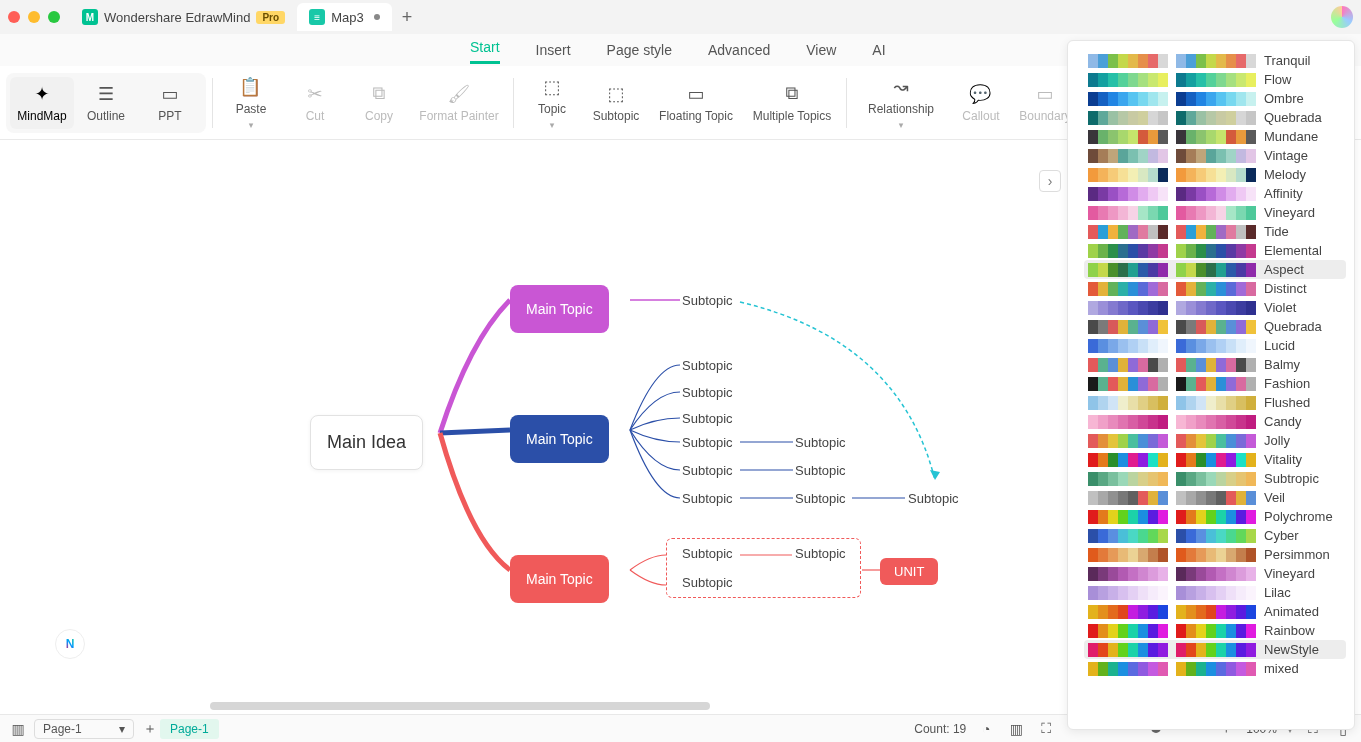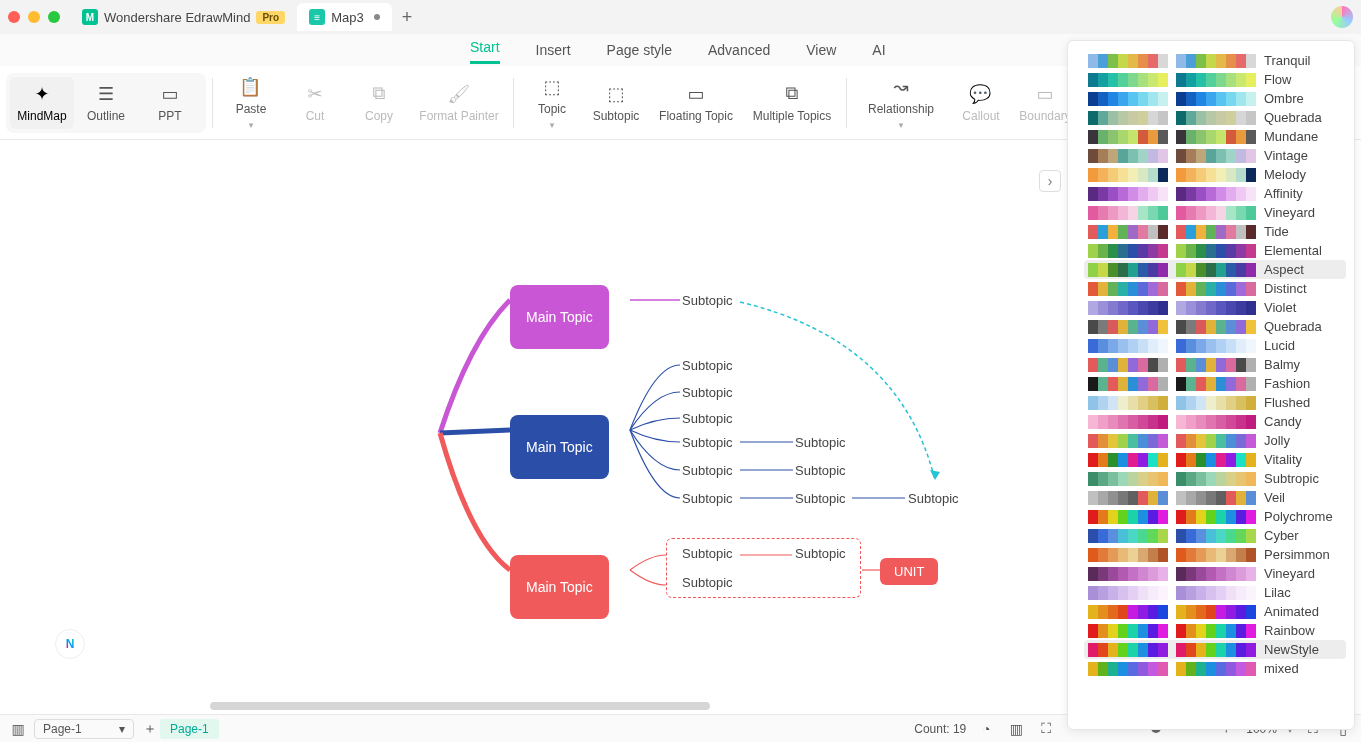--- a/index.html
+++ b/index.html
@@ -25,21 +25,21 @@
 .ribbon { height:74px; background:#fff; border-bottom:1px solid #e9e9e9; display:flex; align-items:center; padding:0 6px; }
 .rgroup { display:flex; }
 .rbtn { width:64px; display:flex; flex-direction:column; align-items:center; justify-content:center; gap:4px; padding:6px 6px; font-size:12px; color:#555; cursor:pointer; border-radius:6px;}
 .rbtn.sel { background:#f1f1f1; color:#000;}
 .rbtn.dis { color:#bbb; }
 .rbtn .ricon { height:22px; display:flex; align-items:center; justify-content:center; font-size:18px;}
 .rsep { width:1px; background:#e4e4e4; height:50px; margin:0 6px;}
 .rbtn.wide { width:96px;}
 .canvas { position:absolute; top:140px; left:0; right:0; bottom:28px; background:#fff; overflow:hidden;}
 .panel-toggle { position:absolute; top:170px; right:300px; width:22px;height:22px; border:1px solid #ddd; border-radius:4px; display:flex;align-items:center;justify-content:center; font-size:14px; color:#777; background:#fff; z-index:5;}
-.node { position:absolute; border-radius:8px; padding:24px 16px; font-size:14px; font-weight:500; white-space:nowrap; }
+.node { position:absolute; border-radius:8px; padding:16px 16px; font-size:14px; font-weight:500; white-space:nowrap; }
 .main-idea { background:#fff; border:1px solid #e2e2e2; color:#333; font-size:18px; box-shadow:0 1px 4px rgba(0,0,0,0.05);}
 .m1 { background:#c956d4; color:#fff;}
 .m2 { background:#2b4fa8; color:#fff;}
 .m3 { background:#f05a5a; color:#fff;}
 .sub { position:absolute; font-size:13px; color:#444; }
 .unit { background:#f05a5a; color:#fff; border-radius:6px; padding:6px 14px; font-size:13px; font-weight:500;}
 .dashed { position:absolute; border:1.5px dashed #f05a5a; border-radius:6px; }
 svg.lines { position:absolute; top:0; left:0; width:100%; height:100%; pointer-events:none;}
 .ai-badge { position:absolute; left:55px; bottom:55px; width:30px;height:30px; border:1px solid #eee; border-radius:50%; display:flex;align-items:center;justify-content:center; font-weight:700; font-size:12px; background:#fff; }
 .statusbar { position:absolute; bottom:0; left:0; right:0; height:28px; border-top:1px solid #e8e8e8; display:flex; align-items:center; font-size:12px; color:#555; padding:0 8px; background:#fafafa;}
@@ -192,20 +192,21 @@
     <path d="M740 358 L793 358" stroke="#2b4fa8" stroke-width="1.2" fill="none"></path>
     <path d="M852 358 L905 358" stroke="#2b4fa8" stroke-width="1.2" fill="none"></path>
     <path d="M630 430 Q650 415 666 415" stroke="#f05a5a" stroke-width="1.2" fill="none"></path>
     <path d="M630 430 Q650 445 666 445" stroke="#f05a5a" stroke-width="1.2" fill="none"></path>
     <path d="M740 415 L792 415" stroke="#f05a5a" stroke-width="1.2" fill="none"></path>
     <path d="M862 430 L880 430" stroke="#f05a5a" stroke-width="1.2" fill="none"></path>
     <path d="M740 162 Q900 200 935 340" stroke="#25c3d3" stroke-width="1.5" fill="none" stroke-dasharray="4 3"></path>
     <polygon points="935,340 930,330 940,332" fill="#25c3d3"></polygon>
   </svg>
 
+  <div class="node main-idea" style="top:275px;left:310px"><span>Main Idea</span></div>
   <div class="node m1" style="top:145px;left:510px"><span>Main Topic</span></div>
   <div class="node m2" style="top:275px;left:510px"><span>Main Topic</span></div>
   <div class="node m3" style="top:415px;left:510px"><span>Main Topic</span></div>
 
   <div class="sub" style="top:153px;left:682px">Subtopic</div>
   <div class="sub" style="top:218px;left:682px">Subtopic</div>
   <div class="sub" style="top:245px;left:682px">Subtopic</div>
   <div class="sub" style="top:271px;left:682px">Subtopic</div>
   <div class="sub" style="top:295px;left:682px">Subtopic</div>
   <div class="sub" style="top:323px;left:682px">Subtopic</div>

